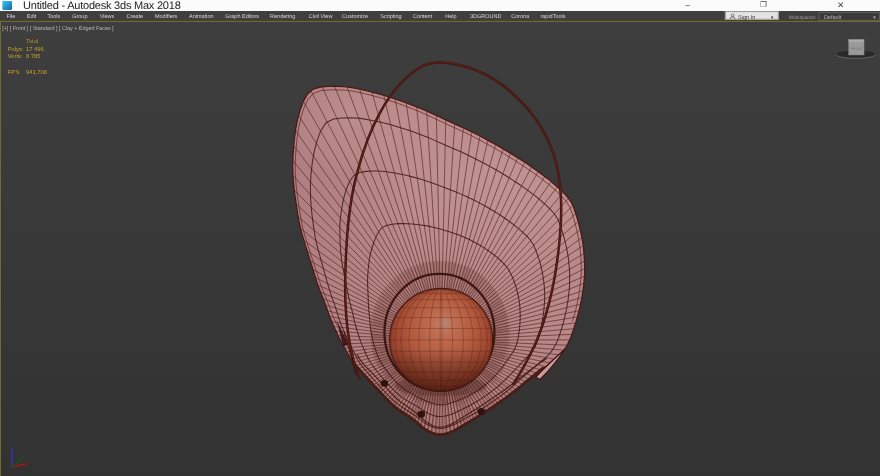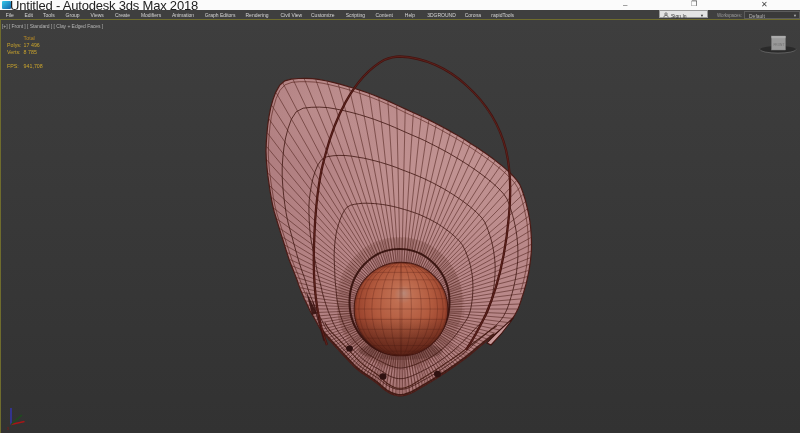--- a/index.html
+++ b/index.html
@@ -1,16 +1,16 @@
 <!DOCTYPE html>
 <html><head><meta charset="utf-8"><style>
 html,body{margin:0;padding:0;width:800px;height:433px;overflow:hidden}
 body{font-family:"Liberation Sans",sans-serif;background:#333;position:relative}
 .titlebar{position:absolute;left:0;top:0;width:800px;height:10px;background:#fbfbfb}
-.title{position:absolute;left:10px;top:0.5px;line-height:9px;font-size:13px;color:#222;letter-spacing:-0.2px}
+.title{position:absolute;left:21px;top:0.5px;line-height:9px;font-size:10px;color:#222;letter-spacing:-0.2px}
 .menubar{position:absolute;left:0;top:10px;width:800px;height:9px;background:#3f3f3f;color:#d6d6d6;font-size:5px}
 .borderline{position:absolute;left:0;top:19px;width:800px;height:1px;background:#6f6c2d}
 .leftline{position:absolute;left:0;top:19px;width:1px;height:414px;background:#6f6c2d}
 .viewport{position:absolute;left:1px;top:20px;width:799px;height:413px;background:linear-gradient(#3e3e3e,#323232)}
 .vplabel{position:absolute;left:2px;top:23px;font-size:5px;color:#b5b5b5;letter-spacing:-0.05px}
 .stats{position:absolute;left:0;top:0;font-size:5.3px;color:#caa42c;white-space:nowrap}
 .stats div{white-space:nowrap}
 .signin{position:absolute;left:659px;top:10px;width:49px;height:8px;background:#e4e4e4;border:1px solid #9a9a9a;box-sizing:border-box;font-size:5px;color:#333}
 .wslabel{position:absolute;left:717px;top:12.5px;font-size:4.5px;color:#999;letter-spacing:-0.1px}
 .wsdrop{position:absolute;left:744px;top:10.5px;width:56px;height:8px;background:#3a3a3a;border:1px solid #5c5c5c;box-sizing:border-box;font-size:5px;color:#b4b4b4}

